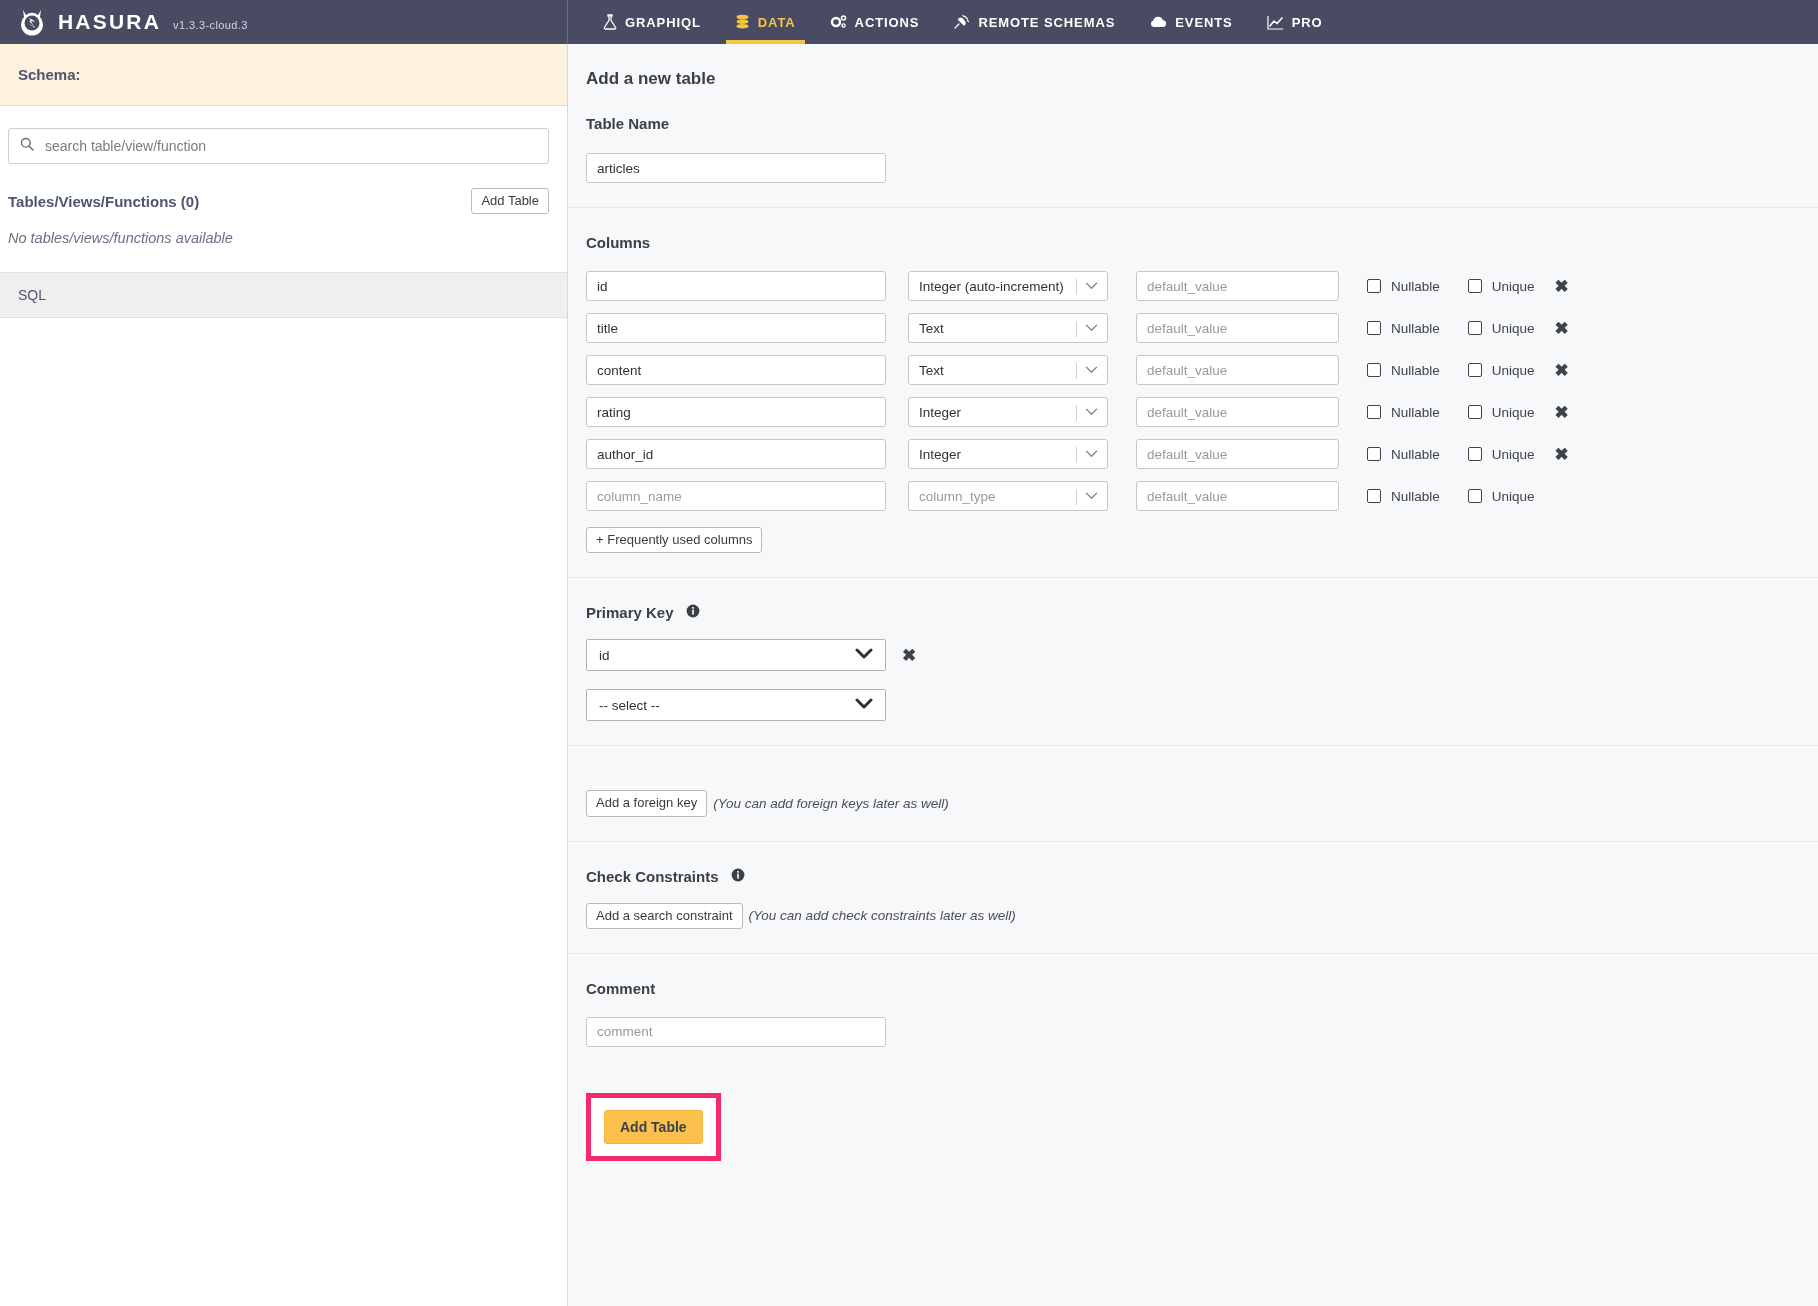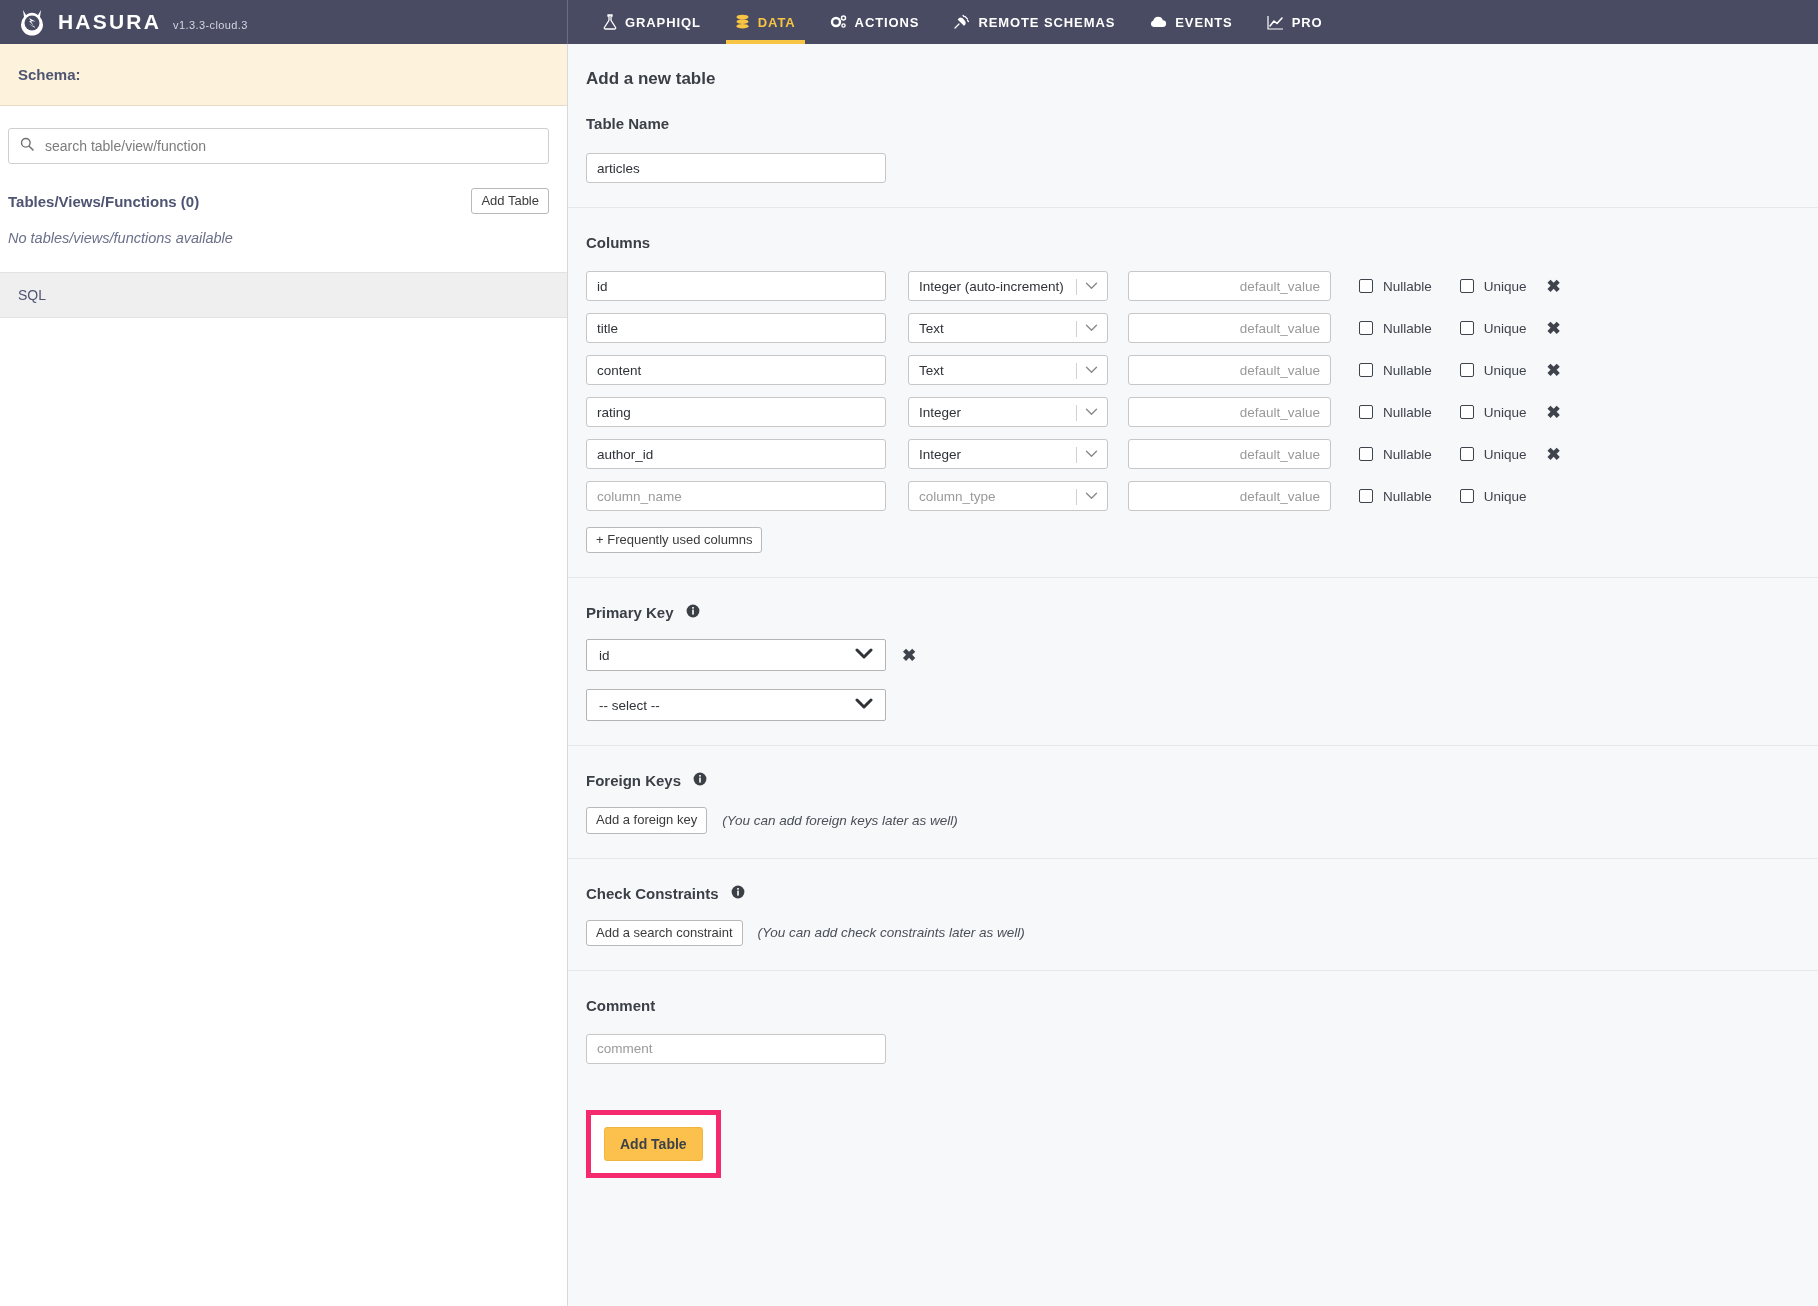--- a/index.html
+++ b/index.html
@@ -245,21 +245,21 @@
     cursor: pointer;
     overflow: hidden;
     white-space: nowrap;
   }
   .c-type.ph { color: #9a9a9a; align-items: center; }
   .c-type .div {
     position: absolute; right: 30px; top: 7px;
     width: 1px; height: 16px; background: #d2d2d2;
   }
   .c-type .chev { position: absolute; right: 9px; top: 50%; transform: translateY(-50%); }
-  .c-default { width: 203px; flex: 0 0 203px; margin-left: 20px; text-align: right; }
+  .c-default { width: 203px; flex: 0 0 203px; margin-left: 28px; }
 
   .chk {
     width: 14px; height: 14px;
     border: 1.7px solid #3f444c;
     border-radius: 2px;
     background: #fff;
     flex: 0 0 14px;
     cursor: pointer;
   }
   .chk-lab {
@@ -297,21 +297,21 @@
     position: relative;
     cursor: pointer;
   }
   .pk-row { display: flex; align-items: center; margin-top: 18px; }
   .pk-x {
     margin-left: 16px;
     font-size: 17px; font-weight: bold;
     color: #3f444c; line-height: 1; cursor: pointer;
   }
 
-  .act-row { margin-top: 18px; display: flex; align-items: center; gap: 15px; }
+  .act-row { margin-top: 18px; display: flex; align-items: center; gap: 6px; }
   .hint {
     font-size: 13.5px;
     font-style: italic;
     color: #4a4f58;
   }
 
   #comment-input { width: 300px; margin-top: 20px; }
 
   .footer { padding: 22px 18px 0 18px; }
   .hl-wrap {
@@ -621,30 +621,20 @@
           <span class="sel-caret">
             <svg width="18" height="12" viewBox="0 0 18 12">
                 <path d="M2 2.5 L9 9.5 L16 2.5" fill="none" stroke="#2f3237" stroke-width="3" stroke-linecap="round" stroke-linejoin="round"></path>
               </svg>
           </span>
         </div>
       </div>
     </div>
 
     <div class="section">
-      <div class="sec-head">
-        <span>Foreign Keys</span>
-        <span class="info-dot">
-          <svg width="14" height="14" viewBox="0 0 14 14">
-              <circle cx="7" cy="7" r="6.4" fill="#3b3f46"></circle>
-              <rect x="6.2" y="5.6" width="1.6" height="5" fill="#fff"></rect>
-              <rect x="6.2" y="3" width="1.6" height="1.7" fill="#fff"></rect>
-            </svg>
-        </span>
-      </div>
       <div class="act-row">
         <button class="btn-sm">Add a foreign key</button>
         <span class="hint">(You can add foreign keys later as well)</span>
       </div>
     </div>
 
 
     <div class="section">
       <div class="sec-head">
         <span>Check Constraints</span>

